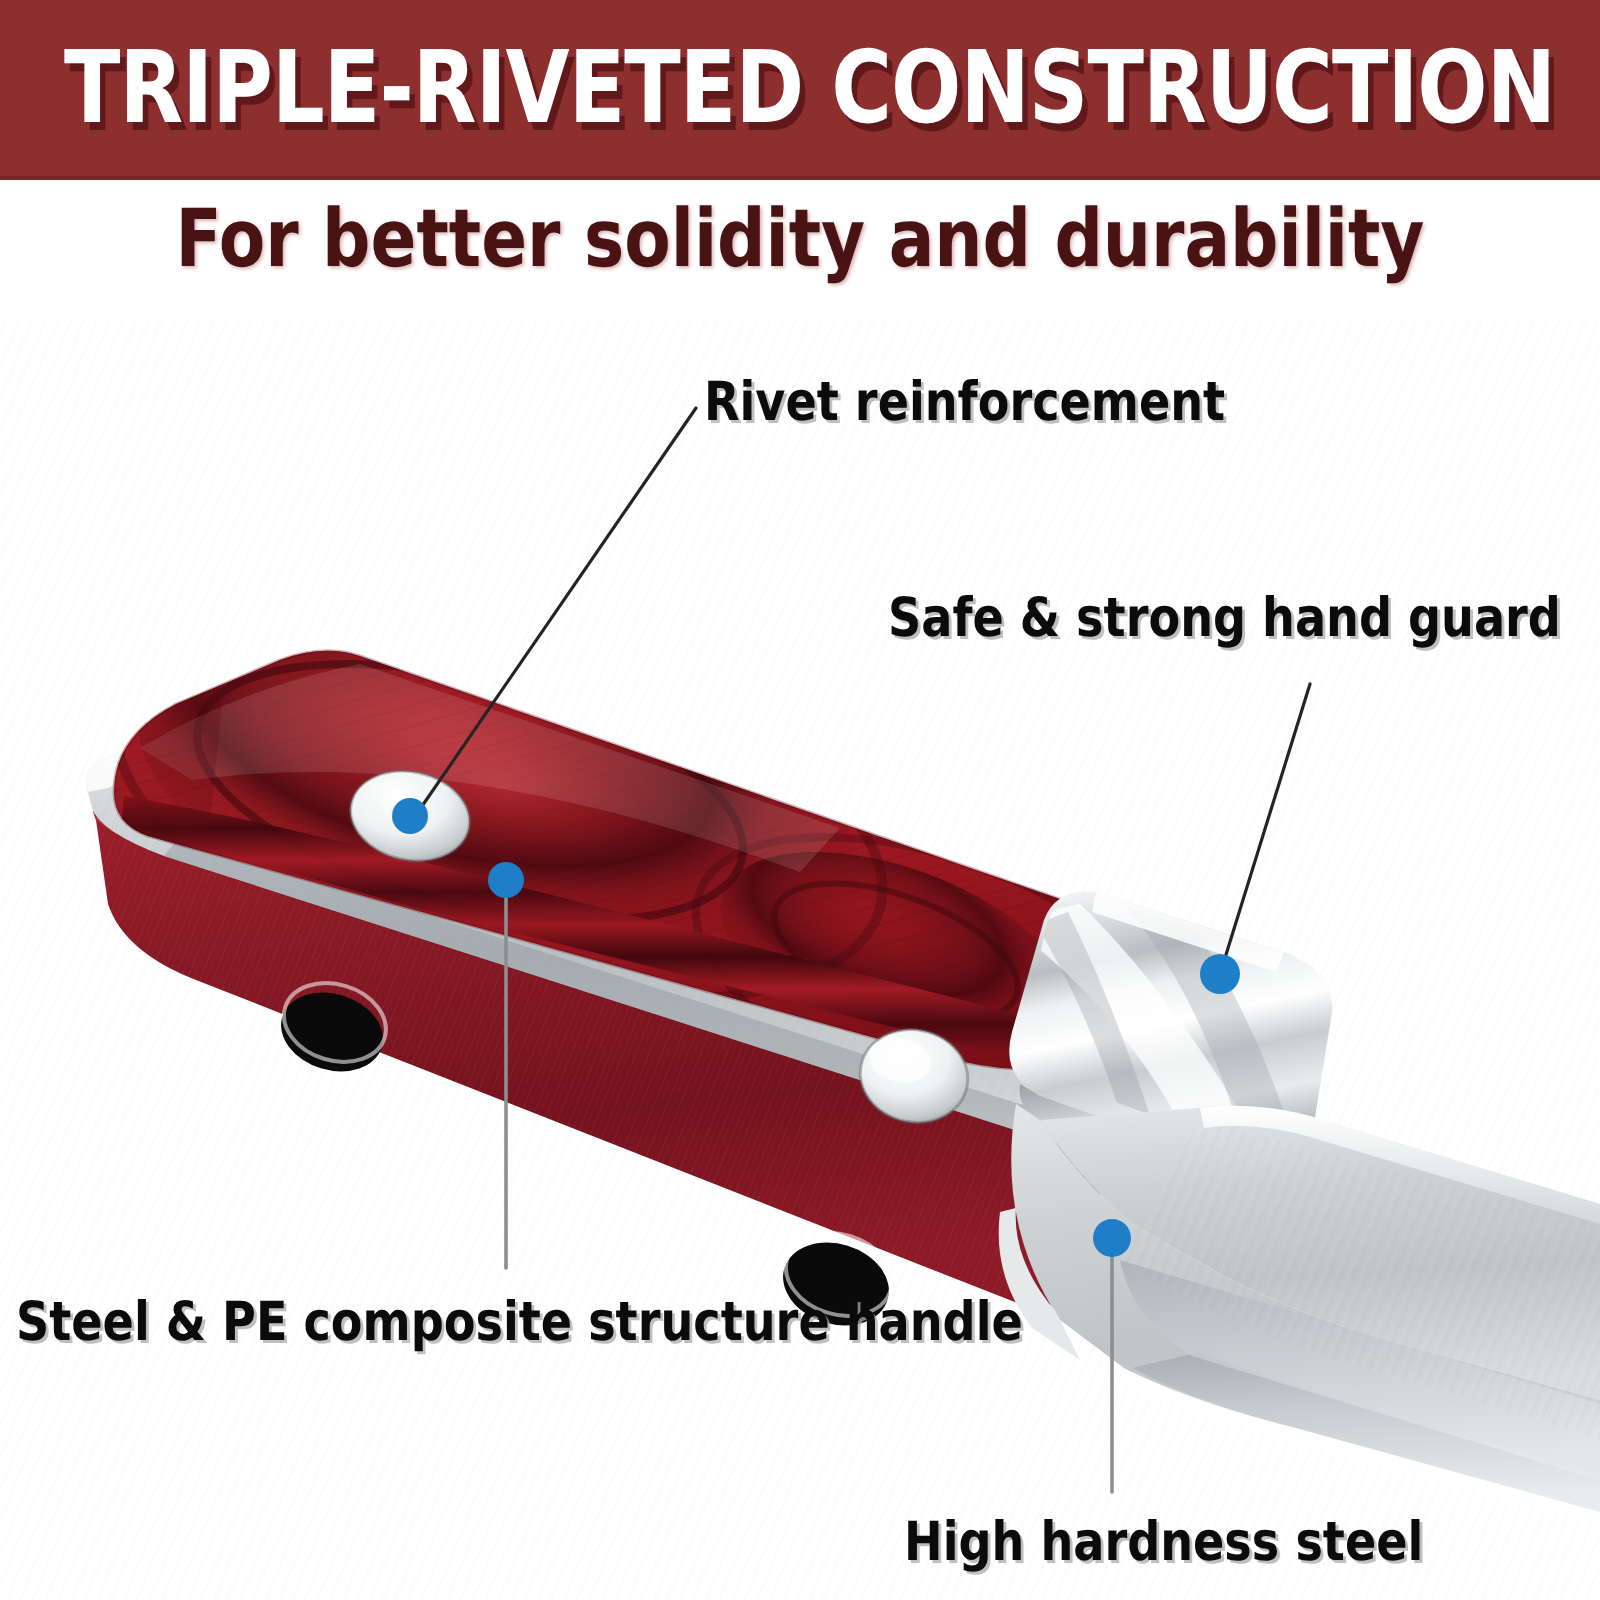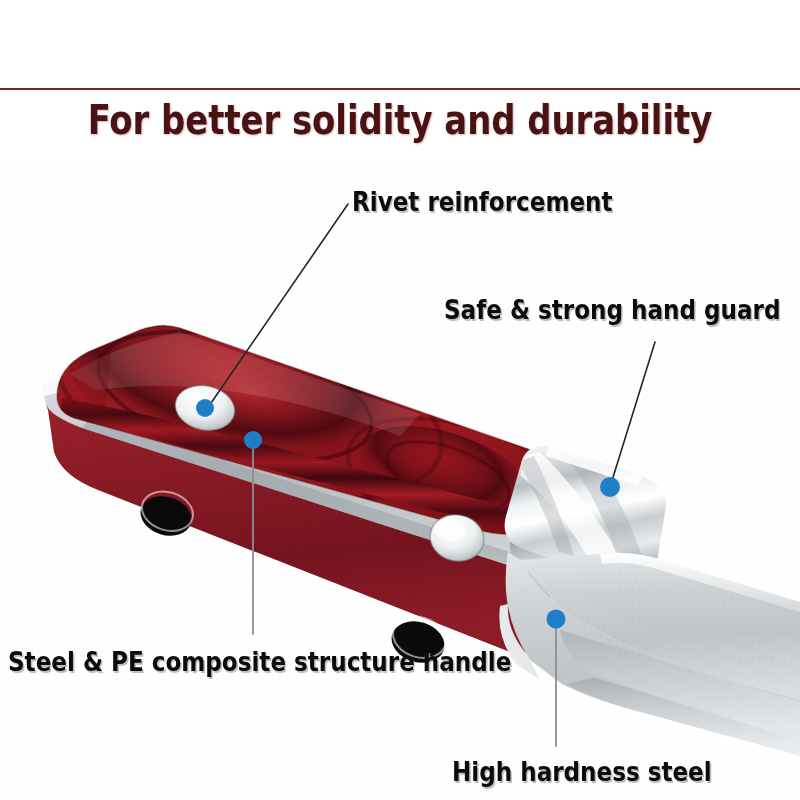--- a/index.html
+++ b/index.html
@@ -96,20 +96,23 @@
   .callout-rivet           { left: 352px; top: 188px; transform-origin: left top; }
   .callout-guard          { left: 444px; top: 296px; transform-origin: left top; }
   .callout-composite      { left: 8px;   top: 648px; transform-origin: left top; }
   .callout-hardness       { left: 452px; top: 758px; transform-origin: left top; }
 </style>
 </head>
 <body>
 
 <div id="page">
 
+  <div class="banner">
+    <div class="banner-title">TRIPLE-RIVETED CONSTRUCTION</div>
+  </div>
   <div class="banner-underline"></div>
 
   <div class="subtitle">For better solidity and durability</div>
 
   <div class="stage">
     <svg width="800" height="640" viewBox="0 0 800 640" xmlns="http://www.w3.org/2000/svg">
       <defs>
 
         <linearGradient id="woodBase" x1="0" y1="0" x2="0.35" y2="1">
           <stop offset="0%" stop-color="#c4282f"></stop>

